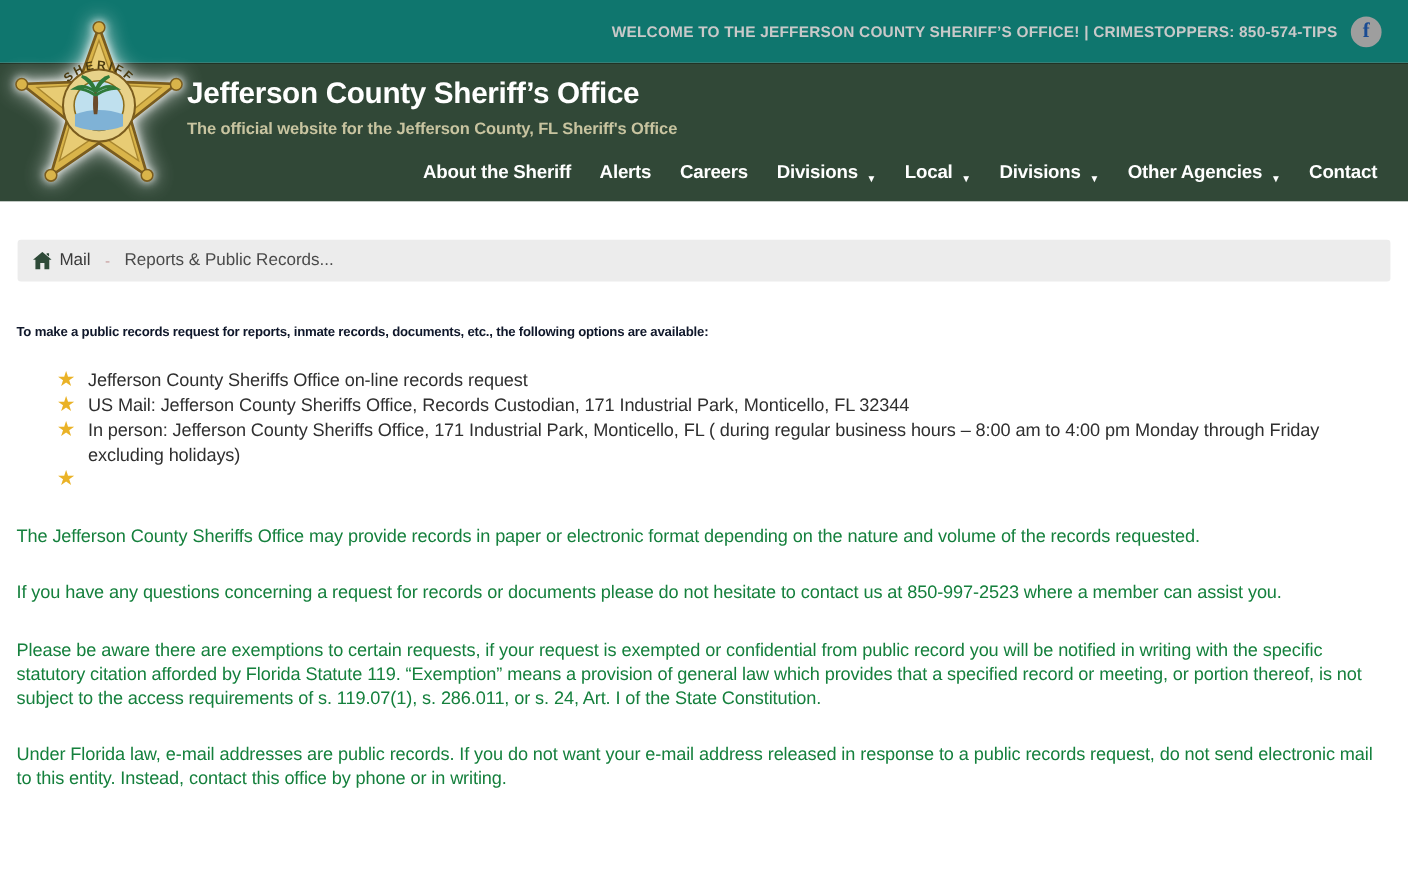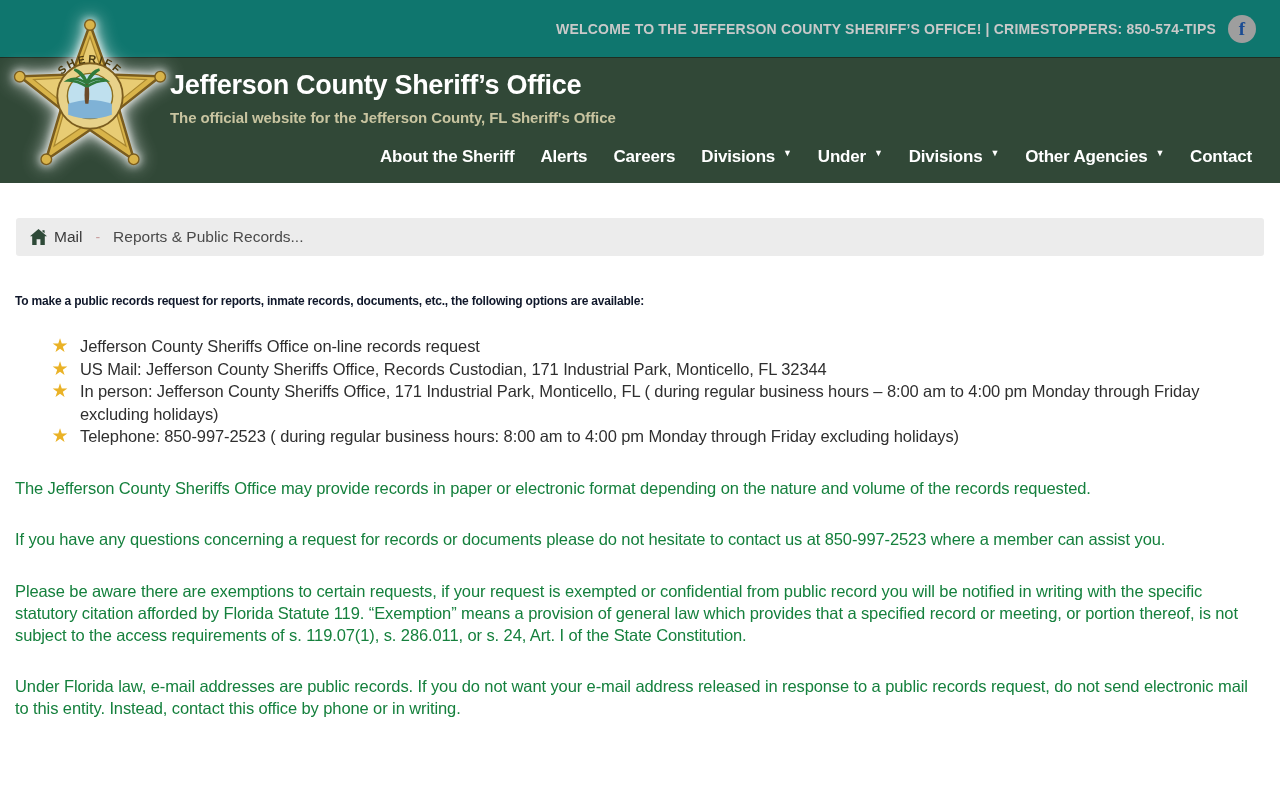--- a/index.html
+++ b/index.html
@@ -40,21 +40,21 @@
   }
   .site-subtitle {
     color: #c8c4a0; font-size: 15px; font-weight: 600; margin-top: 8px; letter-spacing: -0.1px;
   }
   .nav {
     position: absolute; right: 28px; bottom: 16px;
     display: flex; align-items: center; gap: 26px;
   }
   .nav-item {
     color: #ffffff; font-size: 17px; font-weight: 700; letter-spacing: -0.2px;
-    display: flex; align-items: flex-start; gap: 8px; cursor: pointer; white-space: nowrap;
+    display: flex; align-items: flex-end; gap: 8px; cursor: pointer; white-space: nowrap;
   }
   .nav-arrow { font-size: 9px; line-height: 1; padding-top: 2px; }
 
   
   .breadcrumb {
     margin: 35px 16px 0 16px; background: #ececec; border-radius: 3px;
     height: 38px; display: flex; align-items: center; padding: 0 14px;
     gap: 9px; font-size: 15.5px; color: #3a3a3a;
   }
   .home-link { display: flex; align-items: center; gap: 7px; cursor: pointer; }
@@ -135,21 +135,21 @@
       <span>Alerts</span>
     </span>
     <span class="nav-item">
       <span>Careers</span>
     </span>
     <span class="nav-item">
       <span>Divisions</span>
       <span class="nav-arrow">▼</span>
     </span>
     <span class="nav-item">
-      <span>Under</span>
+      <span>Local</span>
       <span class="nav-arrow">▼</span>
     </span>
     <span class="nav-item">
       <span>Divisions</span>
       <span class="nav-arrow">▼</span>
     </span>
     <span class="nav-item">
       <span>Other Agencies</span>
       <span class="nav-arrow">▼</span>
     </span>
@@ -183,21 +183,20 @@
     <div class="option">
       <span class="star-bullet">★</span>
       <span class="option-text">US Mail: Jefferson County Sheriffs Office, Records Custodian, 171 Industrial Park, Monticello, FL 32344</span>
     </div>
     <div class="option">
       <span class="star-bullet">★</span>
       <span class="option-text">In person: Jefferson County Sheriffs Office, 171 Industrial Park, Monticello, FL ( during regular business hours – 8:00 am to 4:00 pm Monday through Friday excluding holidays)</span>
     </div>
     <div class="option">
       <span class="star-bullet">★</span>
-      <span class="option-text">Telephone: 850-997-2523 ( during regular business hours: 8:00 am to 4:00 pm Monday through Friday excluding holidays)</span>
     </div>
   </div>
 
   <p class="para">The Jefferson County Sheriffs Office may provide records in paper or electronic format depending on the nature and volume of the records requested.</p>
   <p class="para">If you have any questions concerning a request for records or documents please do not hesitate to contact us at 850-997-2523 where a member can assist you.</p>
   <p class="para">Please be aware there are exemptions to certain requests, if your request is exempted or confidential from public record you will be notified in writing with the specific statutory citation afforded by Florida Statute 119. “Exemption” means a provision of general law which provides that a specified record or meeting, or portion thereof, is not subject to the access requirements of s. 119.07(1), s. 286.011, or s. 24, Art. I of the State Constitution.</p>
   <p class="para">Under Florida law, e-mail addresses are public records. If you do not want your e-mail address released in response to a public records request, do not send electronic mail to this entity. Instead, contact this office by phone or in writing.</p>
 
 </div>
 

